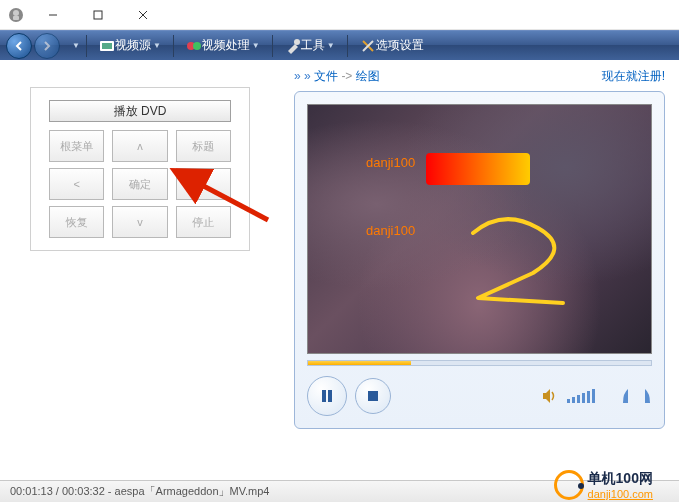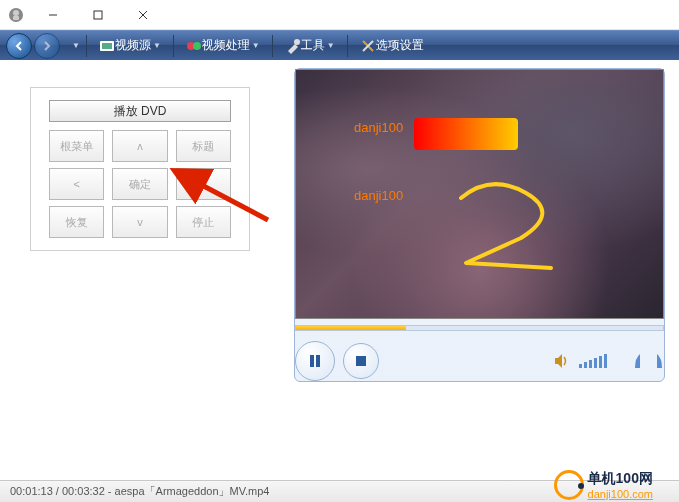--- a/index.html
+++ b/index.html
@@ -31,21 +31,21 @@
 .dvd-grid { display: grid; grid-template-columns: 1fr 1fr 1fr; gap: 6px 8px; }
 .dvd-btn { height: 32px; background: linear-gradient(#fefefe,#ececec); border: 1px solid #b8b8b8; font-size: 11px; color: #888; }
 .dvd-btn:disabled { color: #aaa; }
 
 .right-pane { flex: 1; padding: 8px 14px; position: relative; }
 .breadcrumb-row { display: flex; justify-content: space-between; align-items: center; font-size: 12px; margin-bottom: 6px; }
 .bc-left { color: #0060c0; }
 .bc-sep { color: #999; }
 .bc-reg { color: #0060c0; }
 
-.video-frame { border: 1px solid #9db6d9; border-radius: 6px; background: linear-gradient(#f4f8fd,#eaf1fa); }
+.video-frame { border: 1px solid #9db6d9; border-radius: 6px; padding: 12px; background: linear-gradient(#f4f8fd,#eaf1fa); }
 .video-area { width: 100%; height: 250px; background: #000; position: relative; overflow: hidden; border: 1px solid #888; }
 .video-bg { position:absolute; inset:0; background:
   radial-gradient(ellipse at 20% 40%, #786070 0%, transparent 40%),
   radial-gradient(ellipse at 75% 25%, #5d5568 0%, transparent 45%),
   radial-gradient(ellipse at 50% 80%, #8a6575 0%, transparent 50%),
   linear-gradient(135deg, #3a3040 0%, #6a5060 40%, #4c3a4e 70%, #2a2530 100%);
 }
 .wm1 { position: absolute; left: 58px; top: 50px; color: #ff7a00; font-size: 13px; font-weight: 500; }
 .wm2 { position: absolute; left: 58px; top: 118px; color: #ff7a00; font-size: 13px; font-weight: 500; }
 .color-box { position: absolute; left: 118px; top: 48px; width: 104px; height: 32px; border-radius: 4px; background: linear-gradient(to right, #ff0000, #ffcc00); }
@@ -175,20 +175,29 @@
       <defs>
           <marker id="ah" markerWidth="8" markerHeight="8" refX="2" refY="4" orient="auto">
             <polygon points="0,0 8,4 0,8" fill="#d20"></polygon>
           </marker>
         </defs>
       <line x1="200" y1="100" x2="128" y2="62" stroke="#d20" stroke-width="5" marker-end="url(#ah)"></line>
     </svg>
   </div>
 
   <div class="right-pane">
+    <div class="breadcrumb-row">
+      <span class="bc-left">
+        <span style="color:#3a7fcf">» »</span>
+        <a style="color:#0060c0;text-decoration:none">文件</a>
+        <span class="bc-sep">-&gt;</span>
+        <a style="color:#0060c0;text-decoration:none">绘图</a>
+      </span>
+      <a class="bc-reg" style="text-decoration:none">现在就注册!</a>
+    </div>
 
     <div class="video-frame">
       <div class="video-area">
         <div class="video-bg"></div>
         <span class="wm1">danji100</span>
         <div class="color-box"></div>
         <span class="wm2">danji100</span>
         <svg class="scribble" width="120" height="110" viewBox="0 0 120 110">
           <path d="M10 20 Q 40 -5 75 15 Q 110 35 70 60 L 15 85 L 100 90" fill="none" stroke="#ffd020" stroke-width="4" stroke-linecap="round" stroke-linejoin="round"></path>
         </svg>

